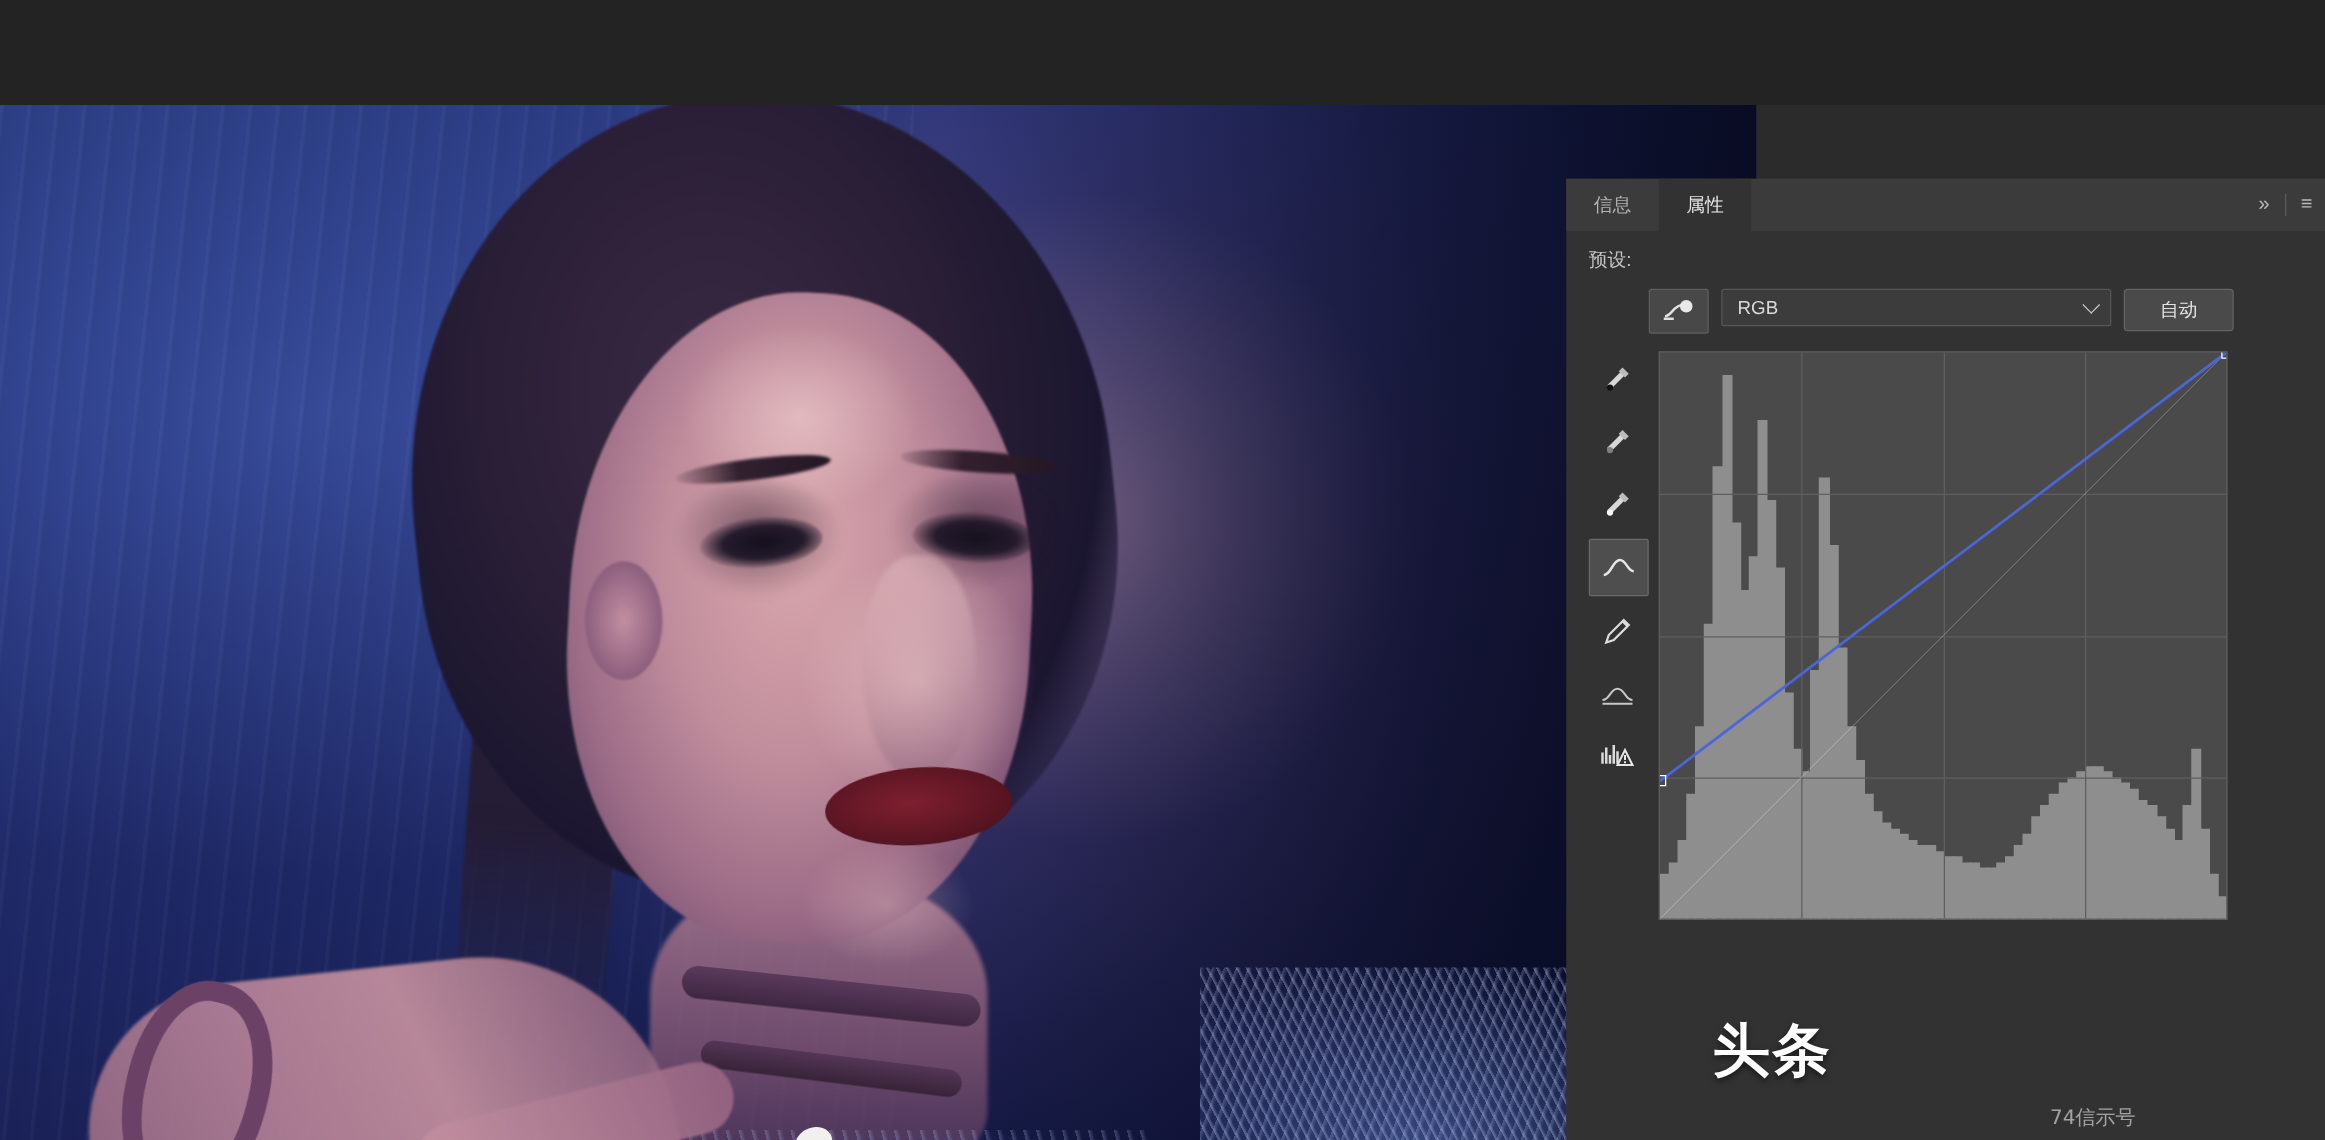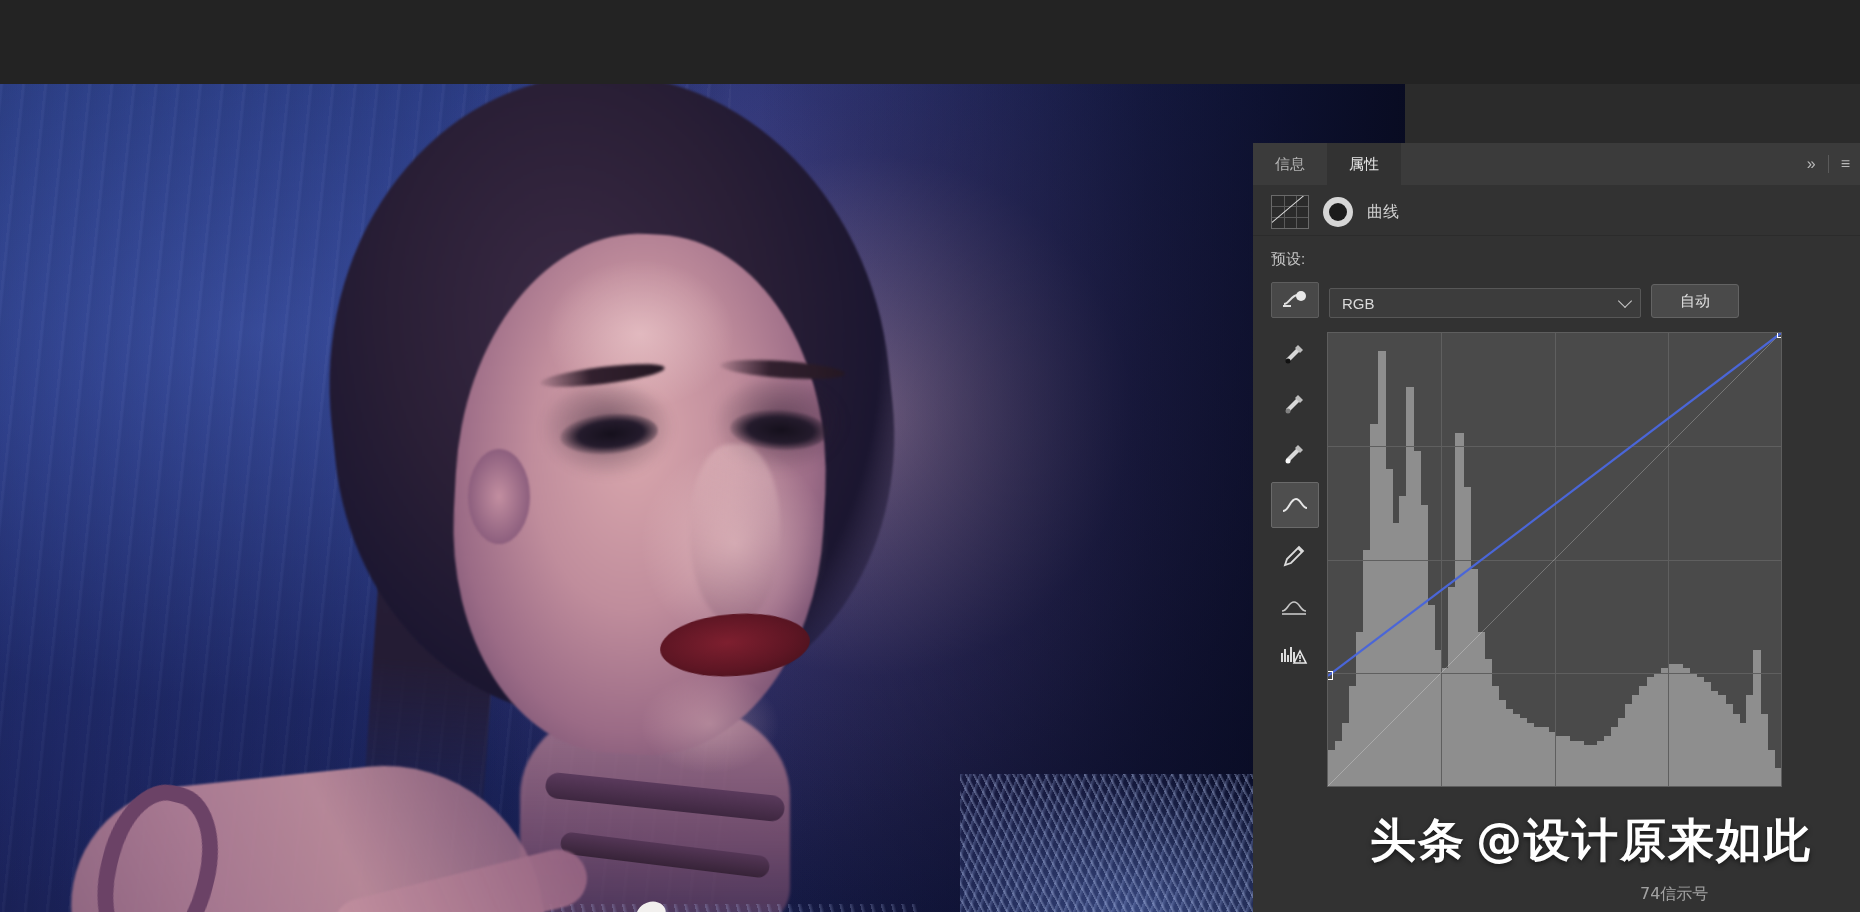--- a/index.html
+++ b/index.html
@@ -346,23 +346,24 @@
     position: absolute;
     right: 10px;
     top: 50%;
     width: 9px; height: 9px;
     border-right: 1.6px solid #c9c9c9;
     border-bottom: 1.6px solid #c9c9c9;
     transform: translateY(-70%) rotate(45deg);
   }
   .channel-row {
     display: flex;
-    align-items: flex-end;
+    align-items: flex-start;
     gap: 10px;
     padding: 13px 18px 0 18px;
+    margin-left: 48px;
   }
   .icon-btn {
     width: 46px; height: 34px;
     background: #484848;
     border: 1px solid #5e5e5e;
     border-radius: 2px;
     display: flex;
     align-items: center;
     justify-content: center;
     position: relative;
@@ -524,31 +525,20 @@
       <div class="tab active">
         <span>属性</span>
       </div>
       <div class="tab-tools">
         <span>»</span>
         <span class="tab-divider"></span>
         <span>≡</span>
       </div>
     </div>
 
-    <div class="panel-head">
-      <div class="curve-thumb">
-        <div class="grid-v" style="left:12px"></div>
-        <div class="grid-v" style="left:24px"></div>
-        <div class="grid-h" style="top:10px"></div>
-        <div class="grid-h" style="top:21px"></div>
-        <div class="diag"></div>
-      </div>
-      <div class="mask-thumb"></div>
-      <div class="panel-head-title">曲线</div>
-    </div>
 
     <div class="preset-row">
       <span class="preset-label">预设:</span>
     </div>
 
     <div class="channel-row">
       <div class="icon-btn">
         <svg width="26" height="20" viewBox="0 0 26 20">
           <path d="M2 14 C7 14 9 5 16 5" stroke="#e0e0e0" stroke-width="2" fill="none"></path>
           <circle cx="19" cy="6" r="5" fill="#e8e8e8"></circle>
@@ -698,17 +688,16 @@
           <line id="curveseg" x1="0.00" y1="75.69" x2="100.00" y2="0.00" stroke="#4a66d8" stroke-width="2.2" vector-effect="non-scaling-stroke"></line>
         </svg>
         <div class="handle" id="handle-low" style="left: -4.5px; top: 338.359px;"></div>
         <div class="handle" id="handle-high" style="left: 448.5px; top: -4.5px;"></div>
       </div>
     </div>
   </div>
 
   <div class="watermark">
     <span>头条</span>
-    <span>@设计原来如此</span>
   </div>
   <div class="wm-sub">74信示号</div>
 
 </div>
 
 </body></html>

